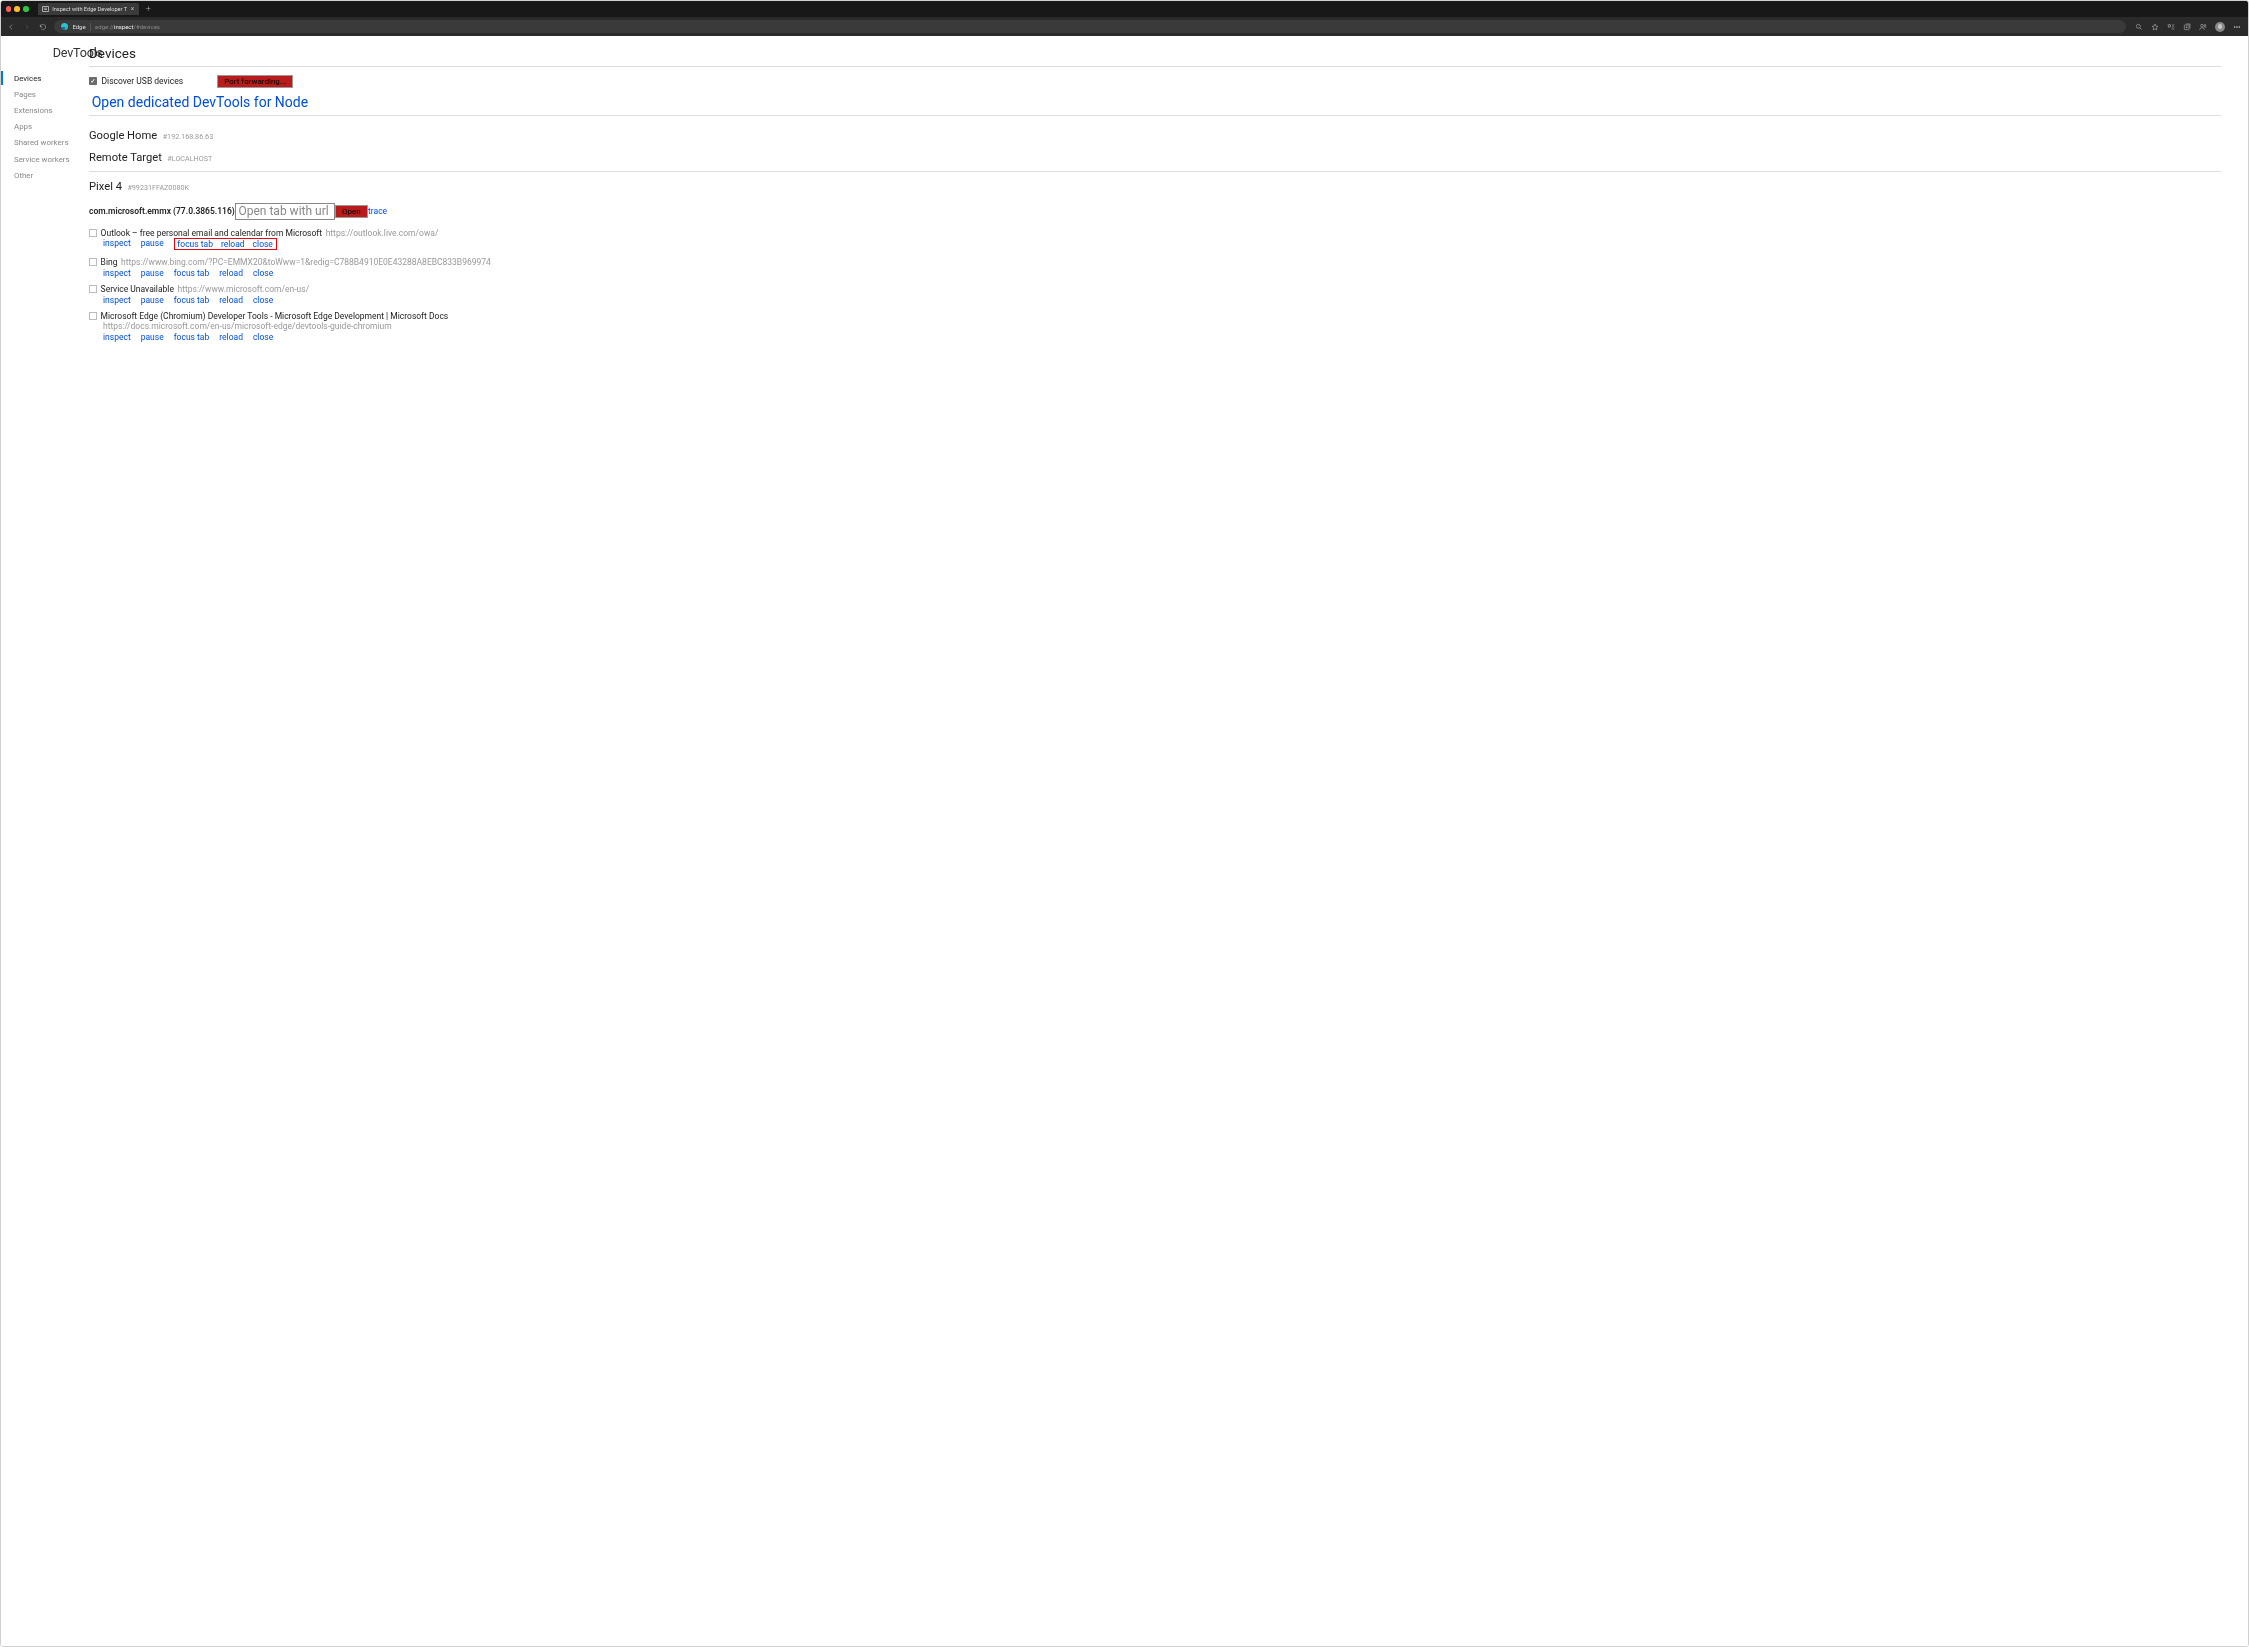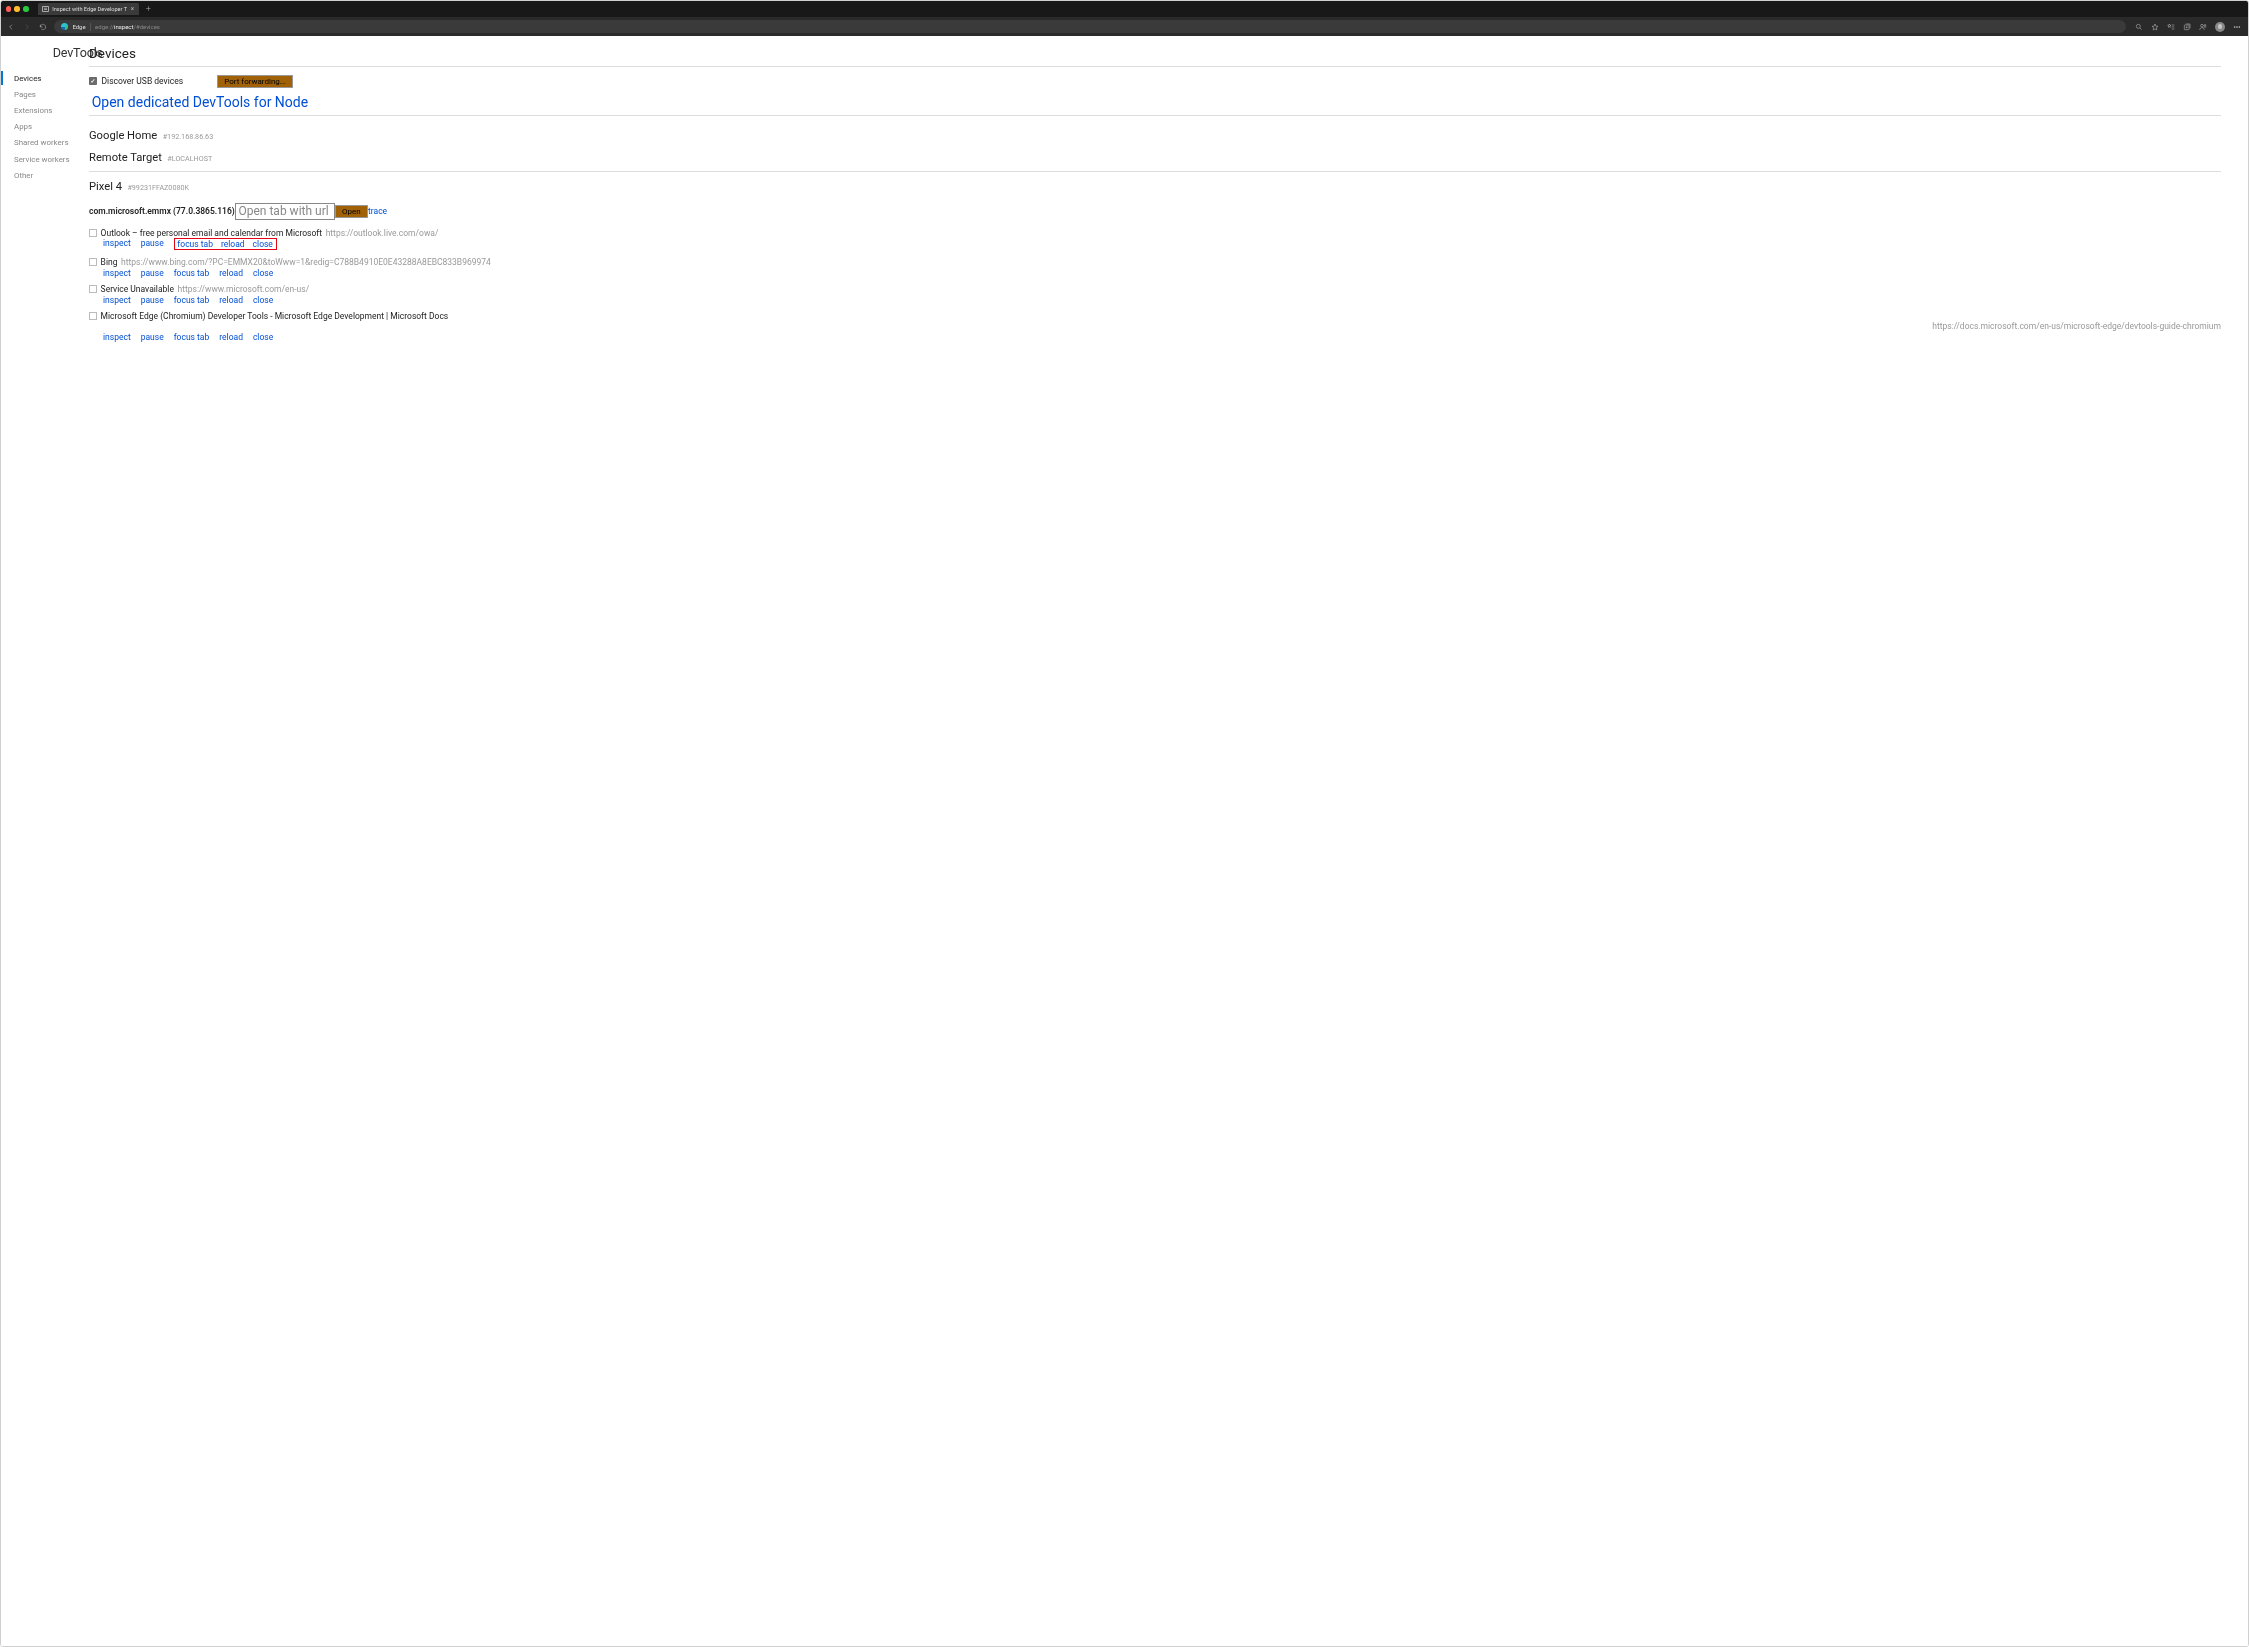--- a/index.html
+++ b/index.html
@@ -45,42 +45,42 @@
   .nav li.active { color:#222; }
   .nav li.active::before { content:""; position:absolute; left:-11.7px; top:1.3px; bottom:1.3px; width:2.2px; background:#0078d4; }
 
   .main { flex:1; padding: 9px 27px 9px 0; overflow-y:auto; }
   .main h1.page-title { font-size: 13.5px; font-weight:400; color:#222; margin-bottom: 4.5px; }
   .section { border-top: 0.4px solid #ddd; padding: 5.4px 0 2.7px; }
   .cfg-row { display:flex; align-items:center; padding: 2.7px 0; }
   .cfg-left { display:flex; align-items:center; gap: 4.5px; width: 128px; }
   .chk { width:8px; height:8px; background:#6b6b6b; border-radius:0.9px; display:flex; align-items:center; justify-content:center; color:#fff; font-size:5.8px; font-weight:bold; flex-shrink:0;}
   .cfg-label { font-size: 8.5px; color:#222; }
-  .btn { font-size: 8px; padding: 1.3px 6.3px; background:#a16207; border:0.4px solid #999; cursor:pointer; font-family:inherit;}
+  .btn { font-size: 8px; padding: 1.3px 6.3px; background:#b91c1c; border:0.4px solid #999; cursor:pointer; font-family:inherit;}
   .link-big { color:#004fd4; font-size:14px; padding: 3.6px 0 1.8px 2.7px; display:inline-block; cursor:pointer;}
 
   .device-head { font-size: 11.2px; color:#222; padding: 7.2px 0 1.8px; font-weight:400;}
   .device-head .hash { font-size:7.2px; color:#999; font-weight:400; margin-left:2.7px;}
   .section.last-sect{border-top:0.4px solid #ddd; margin-top:2.7px; padding-top:6.3px;}
 
   .target-row { display:flex; align-items:center; gap:0; padding: 8px 0 3.6px; flex-wrap:wrap;}
   .target-name { font-size:8.5px; font-weight:600; color:#222; }
   .url-input { font-size:12px; padding:0.9px 2.7px; width:100px; border:0.4px solid #888; font-family:inherit; color:#333;}
   .url-input::placeholder{color:#888;}
   .trace-link{color:#004fd4; font-size:8.5px; cursor:pointer;}
 
   .page-item { padding: 3.6px 0 1.8px 0; }
   .page-line1 { display:flex; align-items:flex-start; gap:3.6px; flex-wrap:wrap;}
   .pg-chk { width:8px; height:8px; border:0.4px solid #bbb; flex-shrink:0; margin-top:1.3px;}
   .pg-title { font-size:8.5px; color:#222; }
   .pg-url   { font-size:8.5px; color:#999; word-break:break-all;}
   .pg-actions { padding: 0.9px 0 0.9px 14px; display:flex; gap:10px; flex-wrap:wrap;}
   .pg-actions span { color:#004fd4; font-size:8.5px; cursor:pointer; }
   .hl-box { border: 1.8px solid #e30613; padding: 0 2.7px; display:inline-flex; gap:8px;}
-  .page-item.stacked .pg-url{ padding-left:14px;text-align:right;}
+  .page-item.stacked .pg-url{ padding-left:14px;}
 </style>
 </head>
 <body>
 
 <div class="window">
 
   <div class="titlebar">
     <div class="traffic">
       <span class="t-close"></span>
       <span class="t-min"></span>

